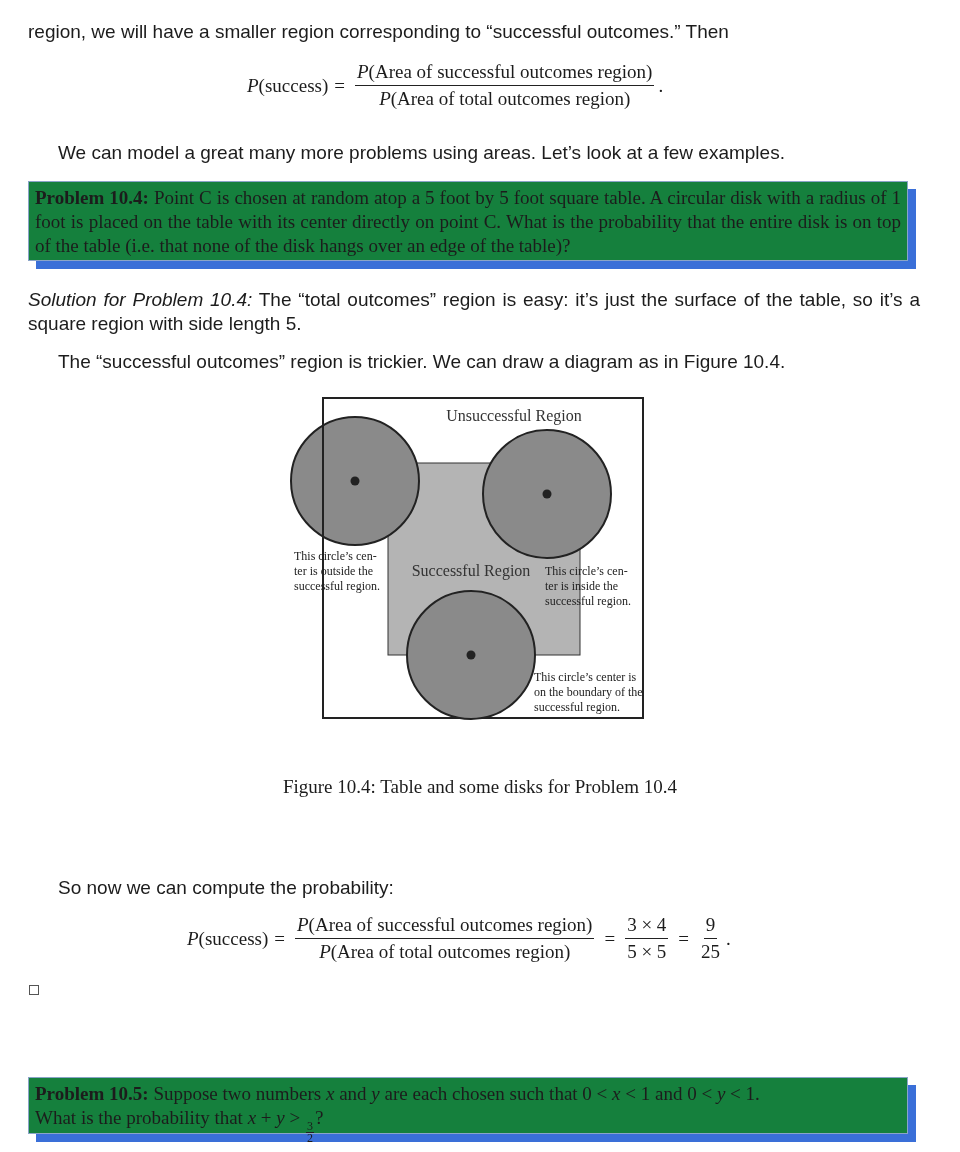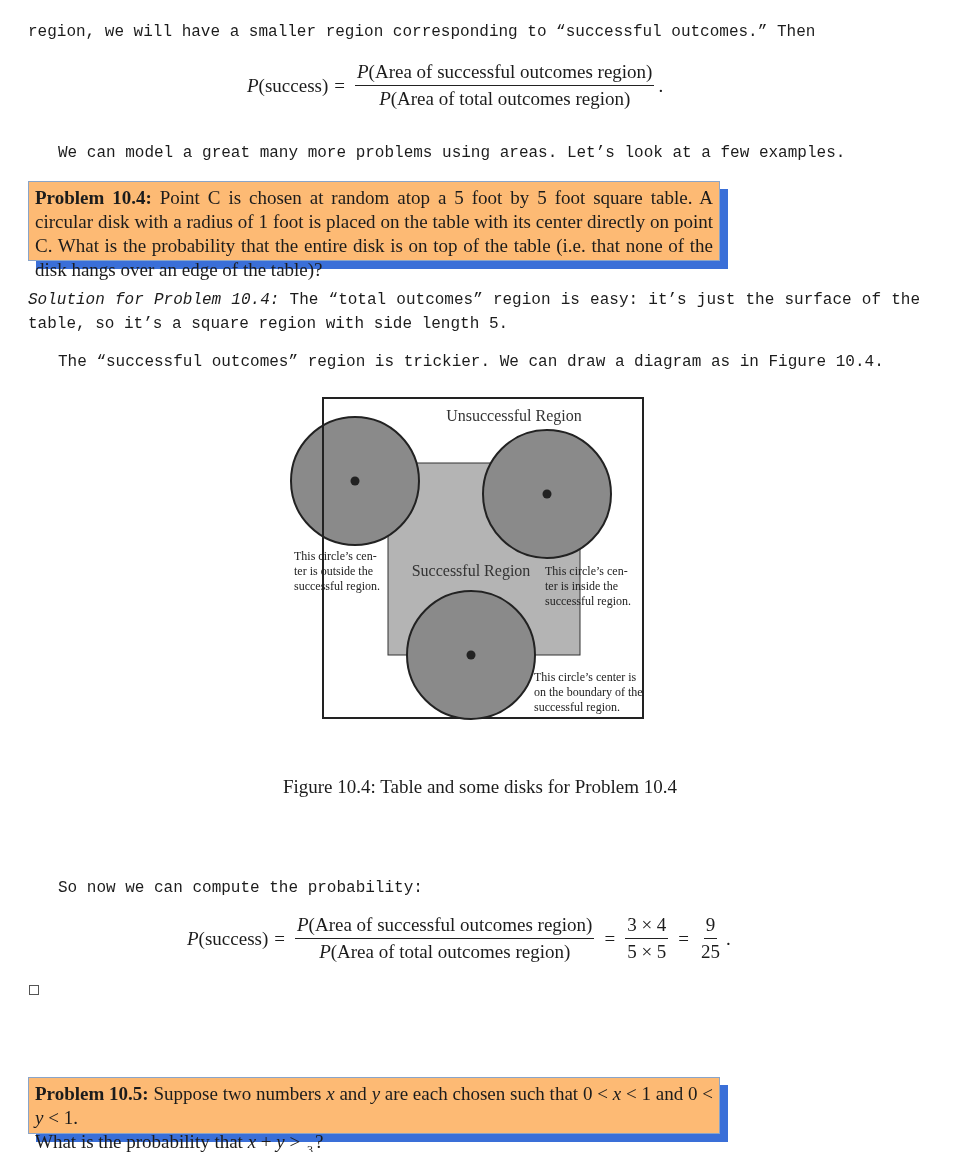--- a/index.html
+++ b/index.html
@@ -4,37 +4,37 @@
 <style>
   html, body { margin: 0; padding: 0; background: #ffffff; }
   body {
     width: 960px; height: 1152px; position: relative; overflow: hidden;
     font-family: "DejaVu Serif", "Liberation Serif", serif;
     color: #1c1c1c;
   }
   .page { position: absolute; left: 0; top: 0; width: 960px; height: 1152px; }
   .txt {
     position: absolute; left: 28px; width: 892px;
-    font-family: Liberation Mono, monospace; font-size: 16px; line-height: 24px;
+    font-family: Liberation Sans, sans-serif; font-size: 19px; line-height: 24px;
     text-align: justify;
   }
   .indent { text-indent: 30px; }
   .it { font-style: italic; }
   .b { font-weight: bold; }
   .eq {
     position: absolute; font-family: "Liberation Serif", serif; font-size: 19px;
     display: flex; align-items: center;
   }
   .frac { display: inline-flex; flex-direction: column; align-items: center; margin: 0 4px; }
   .frac .num { padding: 0 2px 1px; border-bottom: 1px solid #222; line-height: 24px; }
   .frac .den { padding: 1px 2px 0; line-height: 24px; }
   .sym { margin: 0 6px; }
   .probbox {
-    position: absolute; left: 28px; width: 692px;
-    background: #fdba74; border: 1px solid #8aa4c8;
+    position: absolute; left: 28px; width: 880px;
+    background: #15803d; border: 1px solid #8aa4c8;
     box-shadow: 8px 8px 0 #3a6fd8;
     padding: 4px 6px 4px 6px; box-sizing: border-box;
     font-family: "Liberation Serif", serif; font-size: 19px; line-height: 24px;
     text-align: justify;
   }
   .qed {
     position: absolute; left: 29px; top: 985px; width: 10px; height: 10px;
     border: 1px solid #555; box-sizing: border-box;
   }
   .caption {

